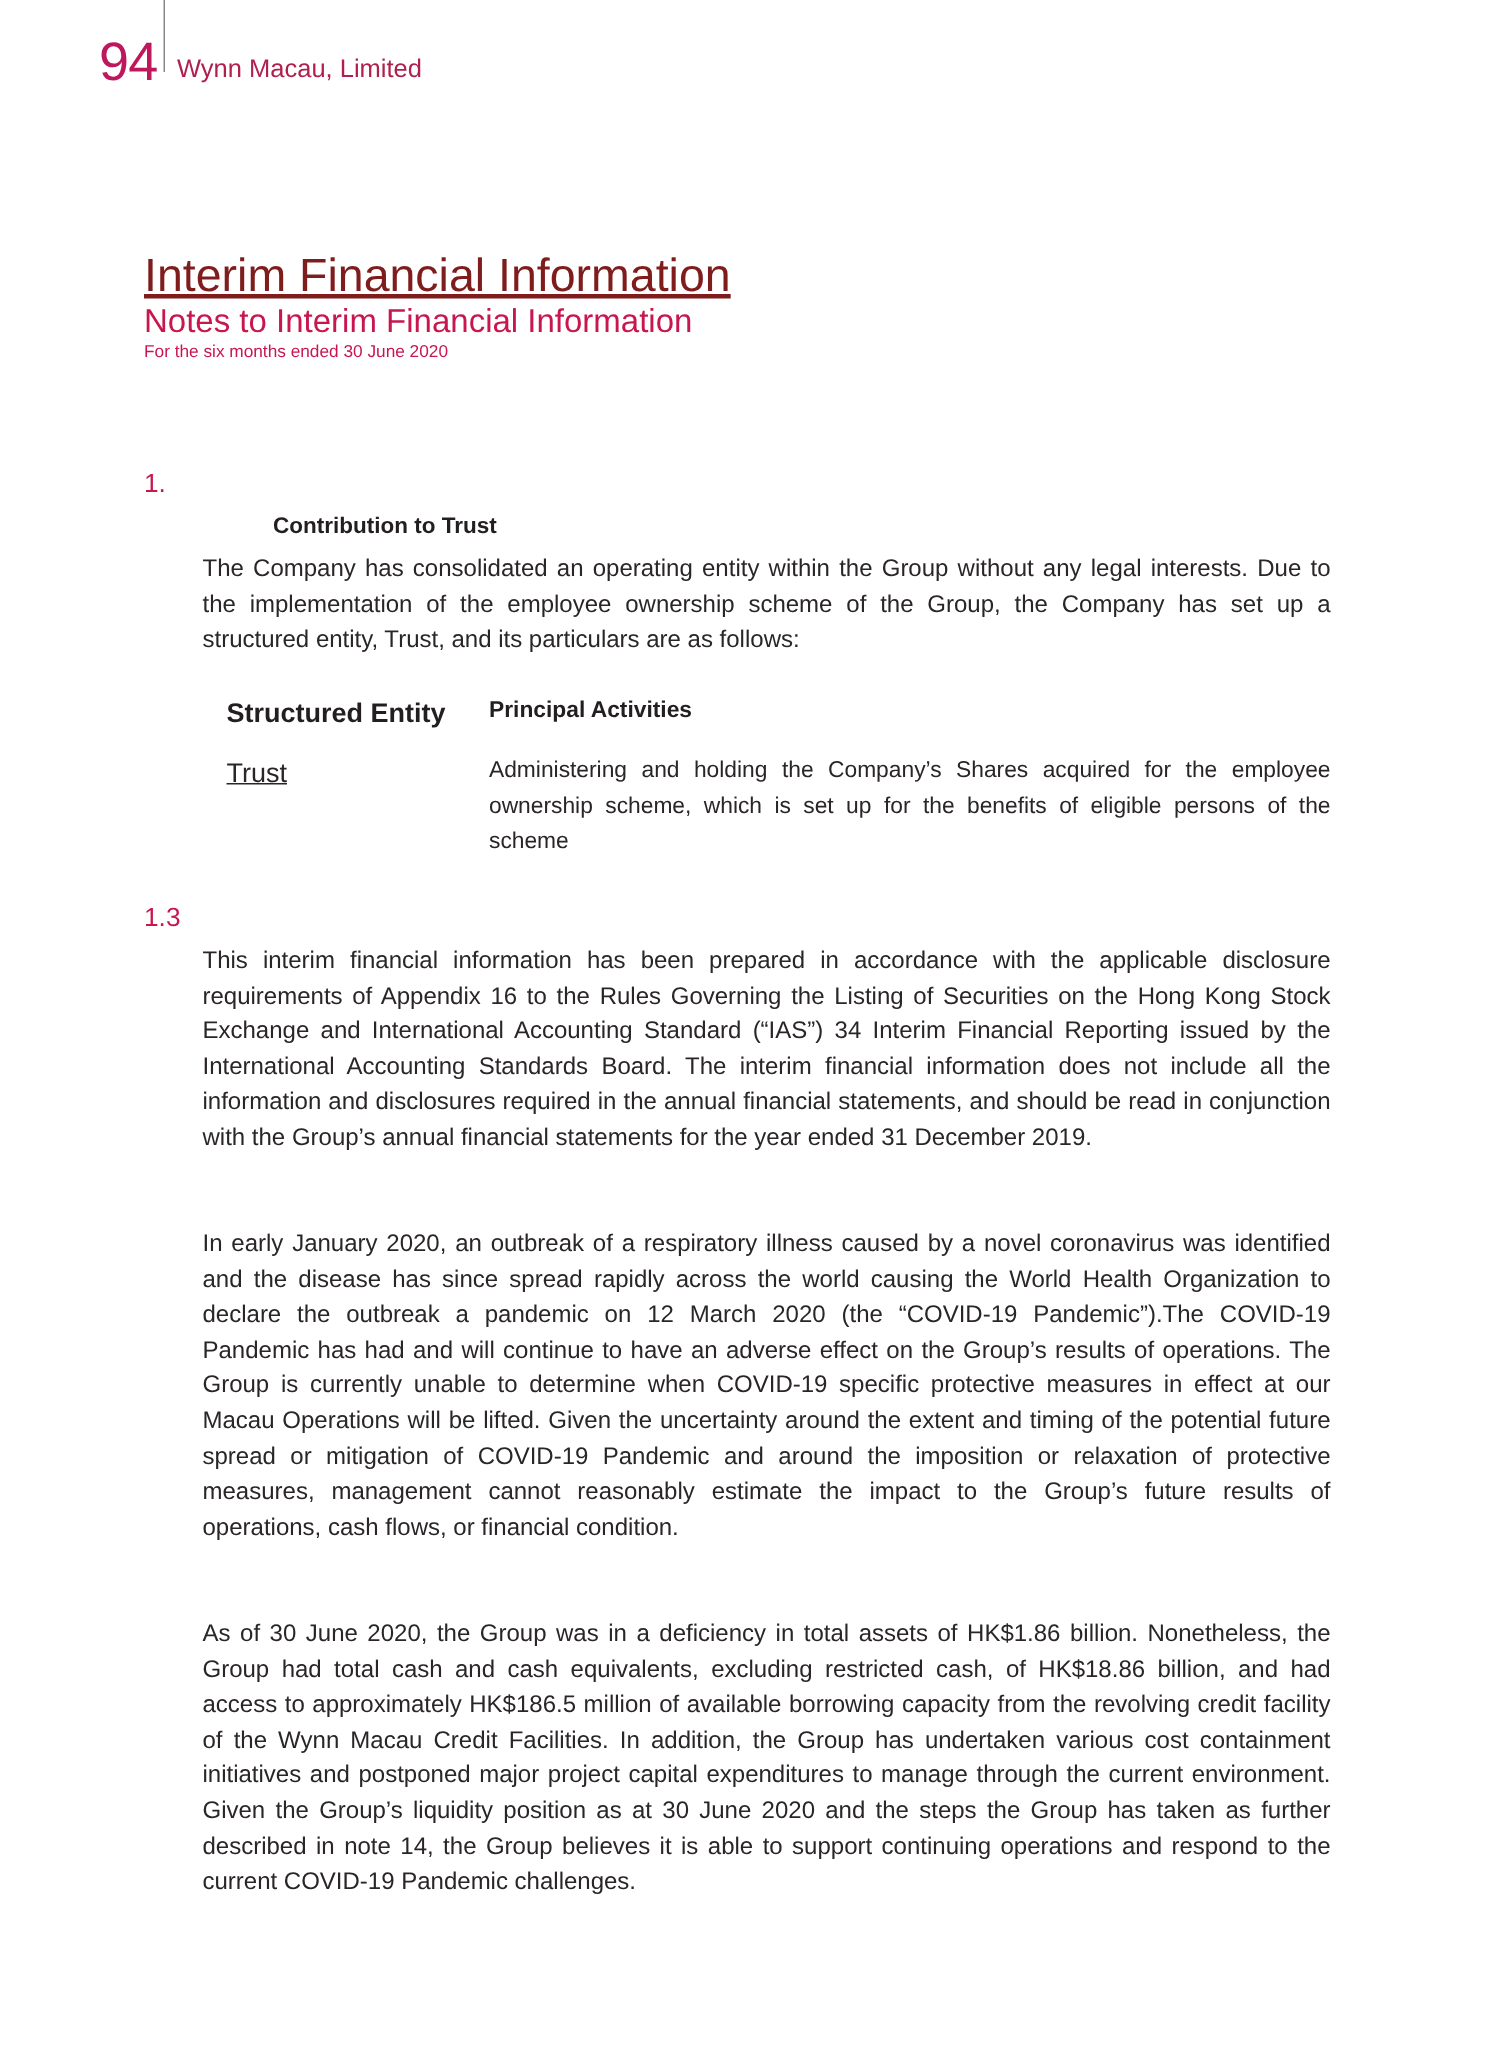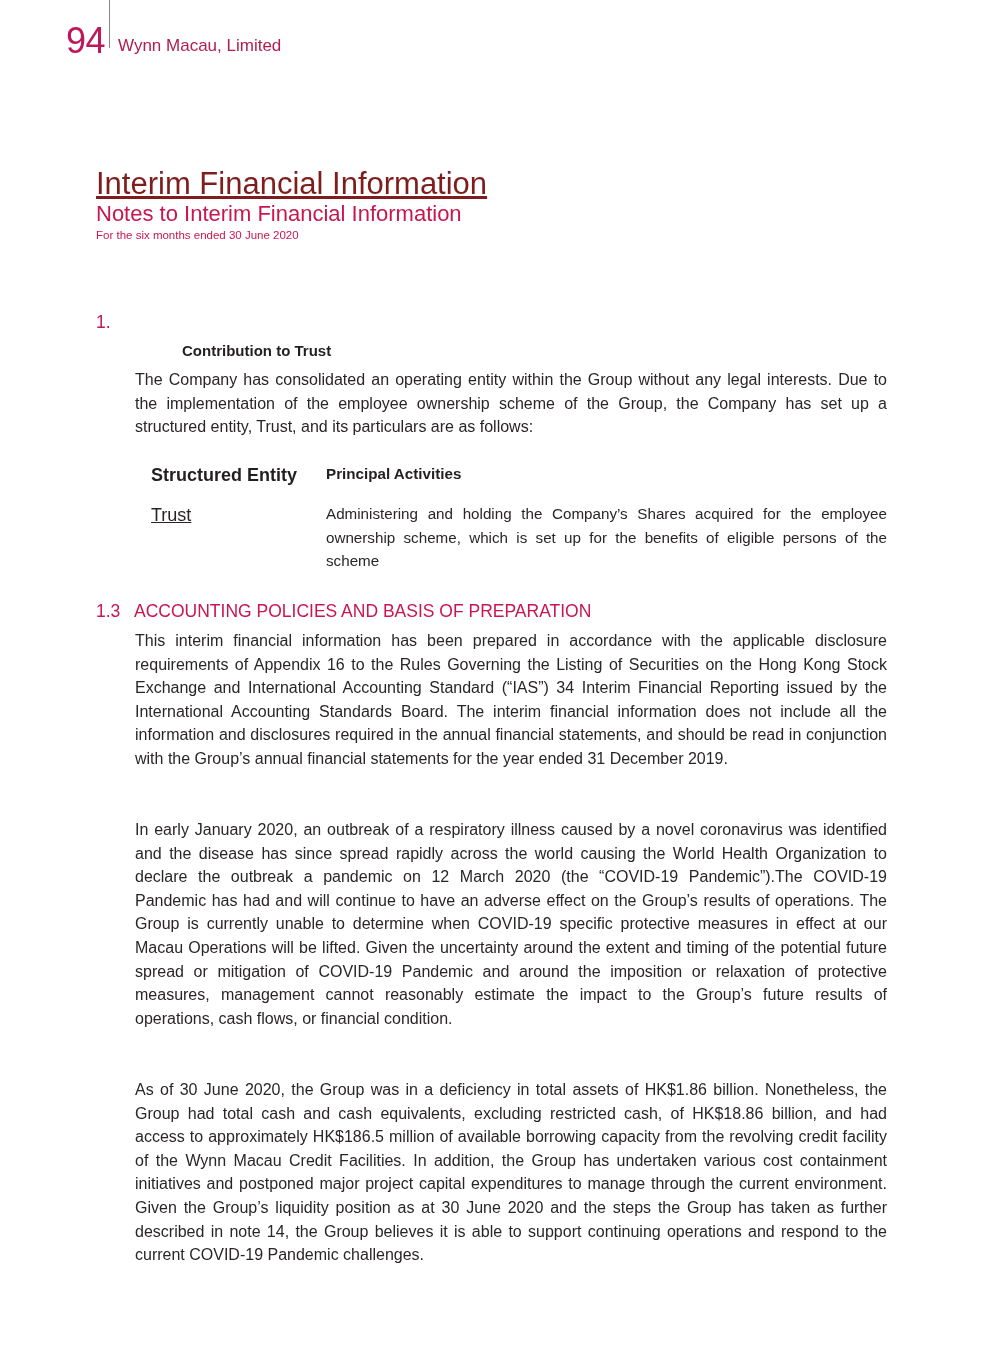--- a/index.html
+++ b/index.html
@@ -51,17 +51,16 @@
 <div class="abs para" style="top:368px;">The Company has consolidated an operating entity within the Group without any legal interests. Due to the implementation of the employee ownership scheme of the Group, the Company has set up a structured entity, Trust, and its particulars are as follows:</div>
 
 <div class="abs tbl-col1 hdr" style="top:465px;">Structured Entity</div>
 <div class="abs tbl-col2 hdr" style="top:462px;">Principal Activities</div>
 
 <div class="abs tbl-col1" style="top:505px;text-decoration:underline;">Trust</div>
 <div class="abs tbl-col2" style="top:502px;">Administering and holding the Company’s Shares acquired for the employee ownership scheme, which is set up for the benefits of eligible persons of the scheme</div>
 
 <div class="abs section-head" style="left:96px; top:601px; width:800px; height:24px;">
   <span class="num">1.3</span>
-  <span class="txt">ACCOUNTING POLICIES AND BASIS OF PREPARATION</span>
 </div>
 <div class="abs para" style="top:629px;">This interim financial information has been prepared in accordance with the applicable disclosure requirements of Appendix 16 to the Rules Governing the Listing of Securities on the Hong Kong Stock Exchange and International Accounting Standard (“IAS”) 34 Interim Financial Reporting issued by the International Accounting Standards Board. The interim financial information does not include all the information and disclosures required in the annual financial statements, and should be read in conjunction with the Group’s annual financial statements for the year ended 31 December 2019.</div>
 <div class="abs para" style="top:818px;">In early January 2020, an outbreak of a respiratory illness caused by a novel coronavirus was identified and the disease has since spread rapidly across the world causing the World Health Organization to declare the outbreak a pandemic on 12 March 2020 (the “COVID-19 Pandemic”).The COVID-19 Pandemic has had and will continue to have an adverse effect on the Group’s results of operations. The Group is currently unable to determine when COVID-19 specific protective measures in effect at our Macau Operations will be lifted. Given the uncertainty around the extent and timing of the potential future spread or mitigation of COVID-19 Pandemic and around the imposition or relaxation of protective measures, management cannot reasonably estimate the impact to the Group’s future results of operations, cash flows, or financial condition.</div>
 <div class="abs para" style="top:1078px;">As of 30 June 2020, the Group was in a deficiency in total assets of HK$1.86 billion. Nonetheless, the Group had total cash and cash equivalents, excluding restricted cash, of HK$18.86 billion, and had access to approximately HK$186.5 million of available borrowing capacity from the revolving credit facility of the Wynn Macau Credit Facilities. In addition, the Group has undertaken various cost containment initiatives and postponed major project capital expenditures to manage through the current environment. Given the Group’s liquidity position as at 30 June 2020 and the steps the Group has taken as further described in note 14, the Group believes it is able to support continuing operations and respond to the current COVID-19 Pandemic challenges.</div>
 
 </body></html>

